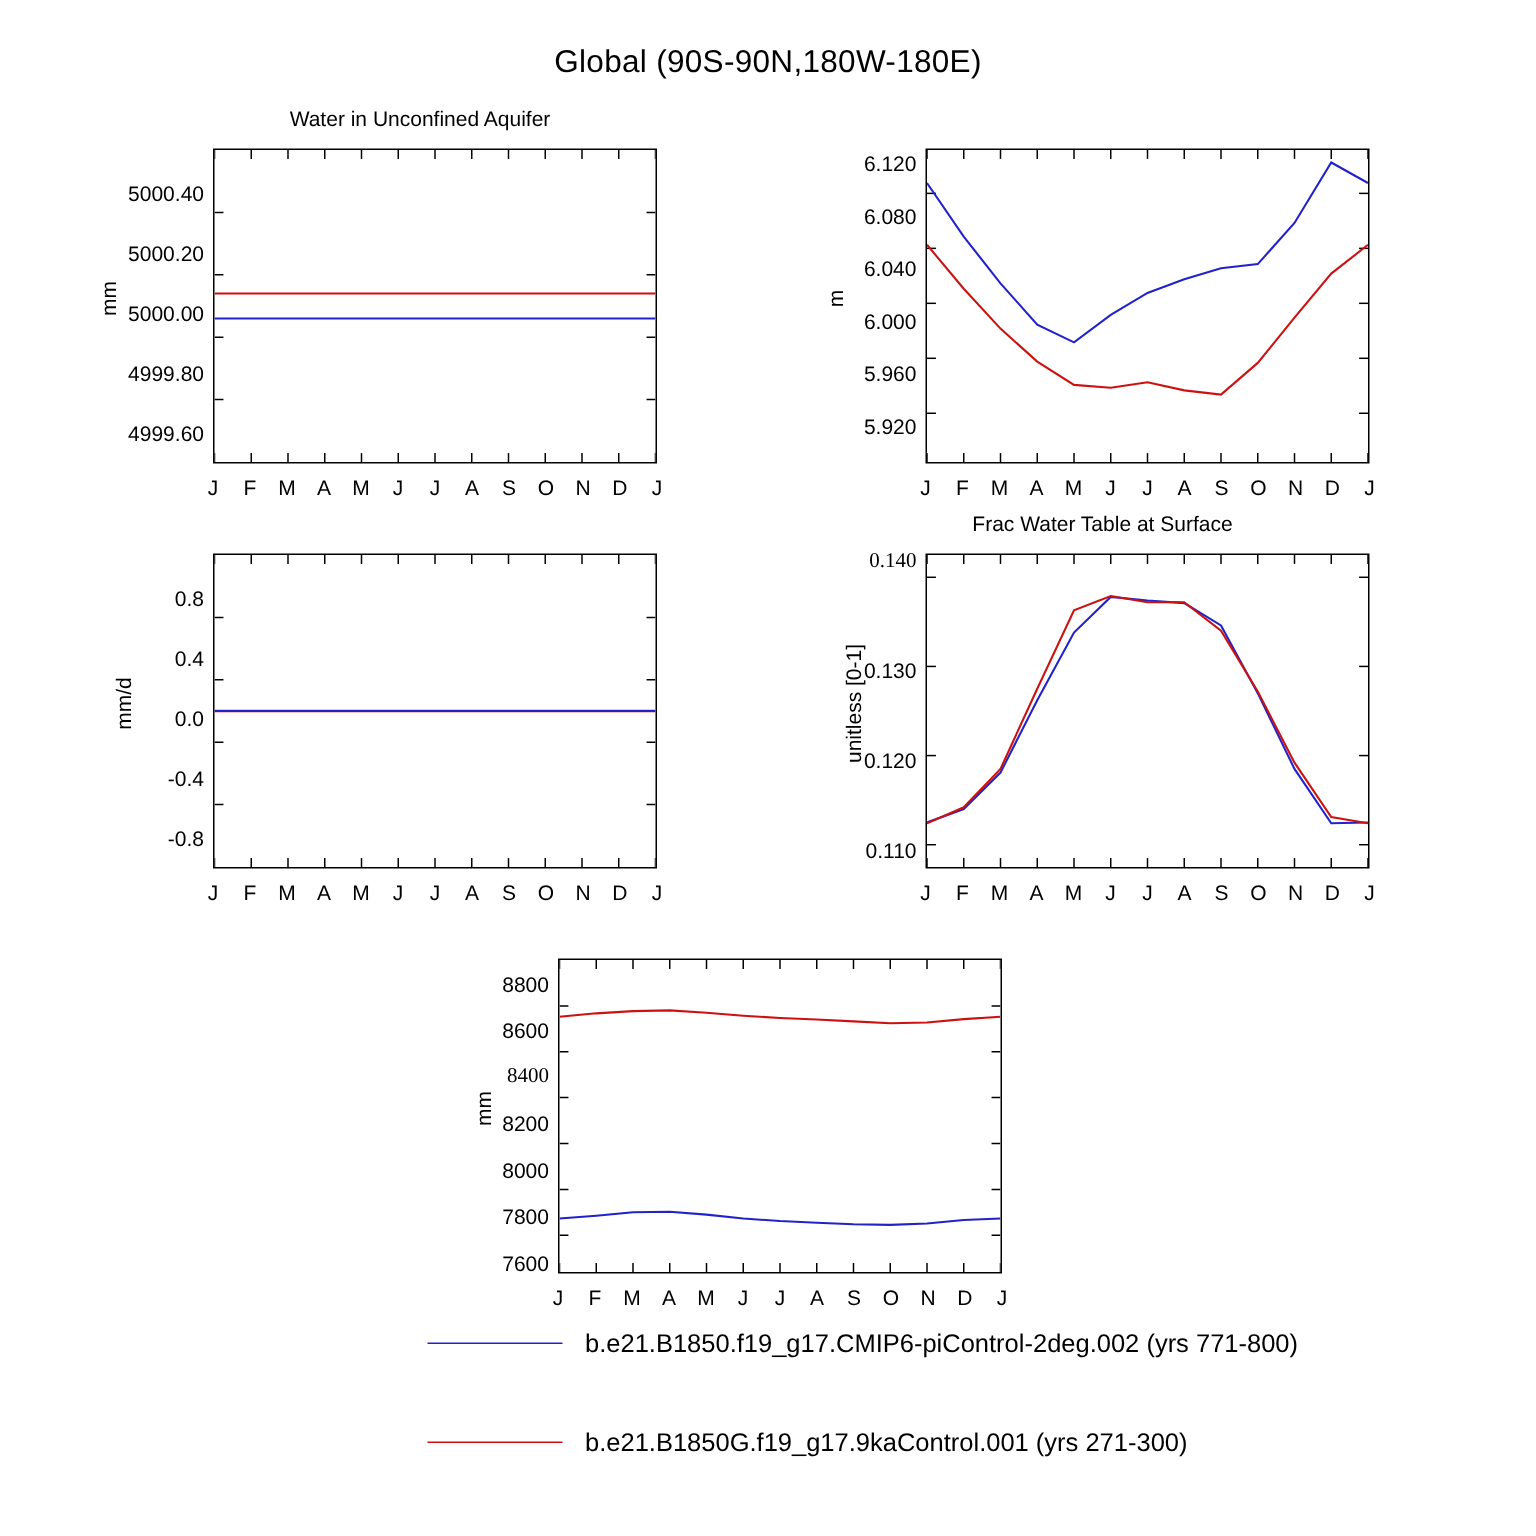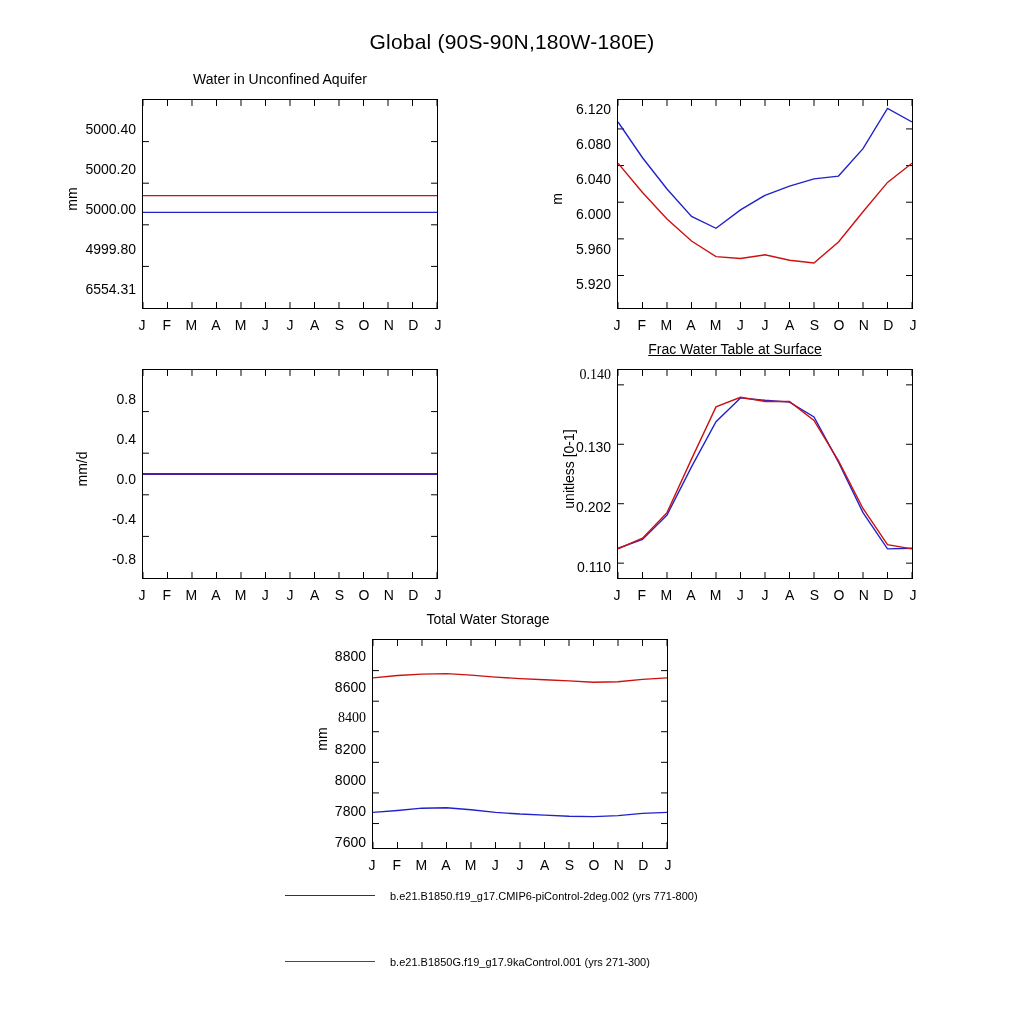--- a/index.html
+++ b/index.html
@@ -67,40 +67,40 @@
     white-space: nowrap;
     transform: translateX(-50%);
   }
   .legend-line {
     position: absolute;
     height: 0;
     border-top: 1.4px solid #000;
   }
   .legend-label {
     position: absolute;
-    font-size: 11px;
+    font-size: 17px;
     white-space: nowrap;
     transform: translateY(-50%);
     text-align: right;
   }
 </style>
 </head>
 <body>
 
 <div id="page-title">Global (90S-90N,180W-180E)</div>
 
 <div class="panel" style="left:60px; top:60px; width:440px; height:250px;">
   <div class="panel-title">Water in Unconfined Aquifer</div>
   <div class="ylabel" style="left:-18px; top:120px; width:60px; text-align:center; transform:rotate(-90deg);">mm</div>
 
   <div class="ytick" style="left:0px; top:58px; width:76px;">5000.40</div>
   <div class="ytick" style="left:0px; top:98px; width:76px;">5000.20</div>
   <div class="ytick" style="left:0px; top:138px; width:76px;">5000.00</div>
   <div class="ytick" style="left:0px; top:178px; width:76px;">4999.80</div>
-  <div class="ytick" style="left:0px; top:218px; width:76px;">6554.31</div>
+  <div class="ytick" style="left:0px; top:218px; width:76px;">4999.60</div>
 
   <div class="plot-area" style="left:82px; top:28px; width:296px; height:210px;">
     <svg viewBox="0 0 296 210" preserveAspectRatio="none">
       <g stroke="#000" stroke-width="1">
         <line x1="0" y1="210" x2="0" y2="204"></line>
           <line x1="24.67" y1="210" x2="24.67" y2="204"></line>
         <line x1="49.33" y1="210" x2="49.33" y2="204"></line>
           <line x1="74" y1="210" x2="74" y2="204"></line>
         <line x1="98.67" y1="210" x2="98.67" y2="204"></line>
           <line x1="123.33" y1="210" x2="123.33" y2="204"></line>
@@ -284,26 +284,26 @@
   <div class="xtick" style="left:230px; top:246px;">J</div>
   <div class="xtick" style="left:254.7px; top:246px;">A</div>
   <div class="xtick" style="left:279.3px; top:246px;">S</div>
   <div class="xtick" style="left:304px; top:246px;">O</div>
   <div class="xtick" style="left:328.7px; top:246px;">N</div>
   <div class="xtick" style="left:353.3px; top:246px;">D</div>
   <div class="xtick" style="left:378px; top:246px;">J</div>
 </div>
 
 <div class="panel" style="left:545px; top:330px; width:440px; height:250px;">
-  <div class="panel-title" style="left:-20px; width:420px;text-decoration:underline;">Frac Water Table at Surface</div>
+  <div class="panel-title" style="left:-20px; width:420px;">Frac Water Table at Surface</div>
   <div class="ylabel" style="left:-31px; top:120px; width:110px; text-align:center; transform:rotate(-90deg);">unitless [0-1]</div>
 
   <div class="ytick" style="left:0px; top:34px; width:66px;font-family:Liberation Serif, serif;">0.140</div>
   <div class="ytick" style="left:0px; top:106px; width:66px;">0.130</div>
-  <div class="ytick" style="left:0px; top:166px; width:66px;">0.202</div>
+  <div class="ytick" style="left:0px; top:166px; width:66px;">0.120</div>
   <div class="ytick" style="left:0px; top:226px; width:66px;">0.110</div>
 
   <div class="plot-area" style="left:72px; top:28px; width:296px; height:210px;">
     <svg viewBox="0 0 296 210" preserveAspectRatio="none">
       <g stroke="#000" stroke-width="1">
         <line x1="0" y1="210" x2="0" y2="204"></line>
           <line x1="24.67" y1="210" x2="24.67" y2="204"></line>
         <line x1="49.33" y1="210" x2="49.33" y2="204"></line>
           <line x1="74" y1="210" x2="74" y2="204"></line>
         <line x1="98.67" y1="210" x2="98.67" y2="204"></line>
@@ -351,21 +351,20 @@
   <div class="xtick" style="left:220px; top:246px;">J</div>
   <div class="xtick" style="left:244.7px; top:246px;">A</div>
   <div class="xtick" style="left:269.3px; top:246px;">S</div>
   <div class="xtick" style="left:294px; top:246px;">O</div>
   <div class="xtick" style="left:318.7px; top:246px;">N</div>
   <div class="xtick" style="left:343.3px; top:246px;">D</div>
   <div class="xtick" style="left:368px; top:246px;">J</div>
 </div>
 
 <div class="panel" style="left:300px; top:600px; width:440px; height:250px;">
-  <div class="panel-title" style="left:-22px; width:420px;">Total Water Storage</div>
   <div class="ylabel" style="left:-8px; top:120px; width:60px; text-align:center; transform:rotate(-90deg);">mm</div>
 
   <div class="ytick" style="left:0px; top:45px; width:66px;">8800</div>
   <div class="ytick" style="left:0px; top:76px; width:66px;">8600</div>
   <div class="ytick" style="left:0px; top:107px; width:66px;font-family:Liberation Serif, serif;">8400</div>
   <div class="ytick" style="left:0px; top:138px; width:66px;">8200</div>
   <div class="ytick" style="left:0px; top:169px; width:66px;">8000</div>
   <div class="ytick" style="left:0px; top:200px; width:66px;">7800</div>
   <div class="ytick" style="left:0px; top:231px; width:66px;">7600</div>
 

